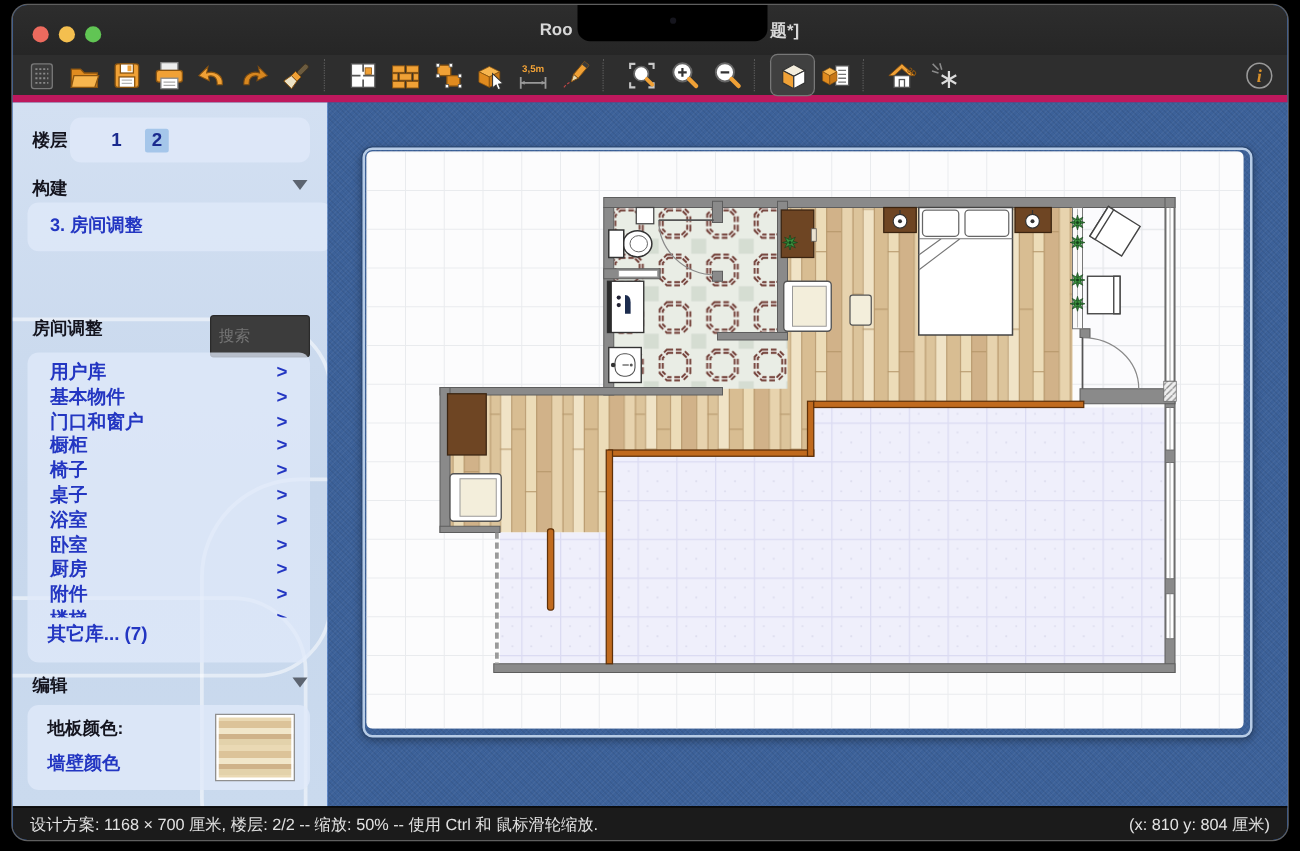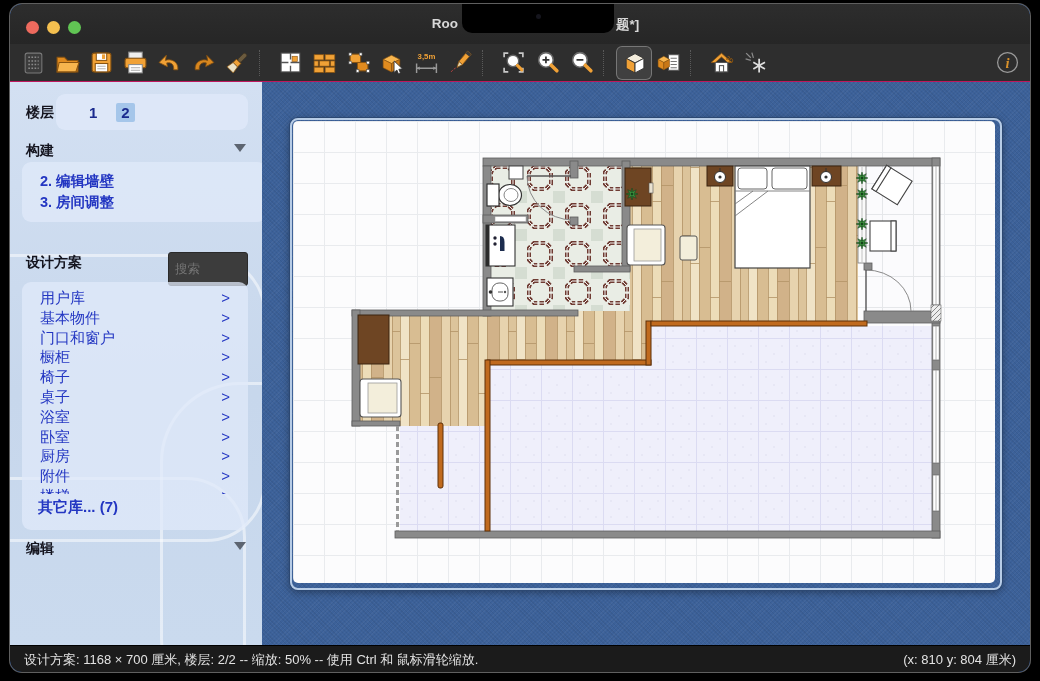--- a/index.html
+++ b/index.html
@@ -9,21 +9,21 @@
   
   .titlebar{position:absolute;left:0;top:0;width:100%;height:40px;background:linear-gradient(#2d2d2d,#262626);}
   .lights{position:absolute;left:16px;top:17px;display:flex;gap:8px;}
   .light{width:13px;height:13px;border-radius:50%;}
   .notch{position:absolute;left:452px;top:0;width:152px;height:29px;background:#000;border-radius:0 0 10px 10px;}
   .cam{position:absolute;left:50%;top:10px;width:5px;height:5px;margin-left:-2px;border-radius:50%;background:#15151d;}
   .title-l{position:absolute;right:572px;top:12px;font-size:13.5px;font-weight:bold;color:#d8d8d8;}
   .title-r{position:absolute;left:606px;top:12px;font-size:13.5px;font-weight:bold;color:#d8d8d8;}
   
   .toolbar{position:absolute;left:0;top:40px;width:100%;height:38px;background:#2e2e2e;
-    border-bottom:1px solid #be185d;display:flex;align-items:center;padding:0 6px;box-sizing:border-box;}
+    border-bottom:6px solid #be185d;display:flex;align-items:center;padding:0 6px;box-sizing:border-box;}
   .tb{width:34px;height:32px;display:flex;align-items:center;justify-content:center;border-radius:5px;flex:0 0 auto;}
   .tb svg{width:25px;height:25px;}
   .tb.selected{background:#404040;box-shadow:0 0 0 1px #777;}
   .sep{width:9px;height:26px;border-left:1px dotted #5a5a5a;margin:0 4px 0 5px;flex:0 0 auto;}
   .spacer{flex:1;}
   
   .sidebar{position:absolute;left:0;top:78px;width:252px;bottom:26px;overflow:hidden;
     background:linear-gradient(180deg,#d3e0f2 0%,#c7d7ec 55%,#cadaee 100%);}
   .curve{position:absolute;border:3px solid rgba(255,255,255,.5);border-radius:60px;}
   .grp{position:absolute;left:12px;width:226px;background:rgba(224,233,249,.75);border-radius:9px;}
@@ -34,21 +34,21 @@
   .floors-box{top:12px;left:46px;width:192px;height:36px;display:flex;align-items:center;gap:14px;padding-left:28px;box-sizing:border-box;}
   .floor-opt{font-size:15px;font-weight:bold;color:#1a2a8e;padding:1px 5px;border-radius:2px;cursor:default;}
   .floor-opt.sel{background:#a5c6ea;}
   .links{padding:9px 0 9px 18px;}
   .links div{font-size:14.5px;font-weight:600;color:#2336c2;line-height:21px;}
   .search{position:absolute;left:158px;top:170px;width:80px;height:19px;background:#3c3c3c;border:1px solid #2a2a2a;
     border-radius:3px;color:#9a9a9a;font-size:12.5px;padding:16px 6px;box-sizing:border-box;font-family:inherit;}
   .cat-box{top:200px;height:248px;padding-top:6px;box-sizing:border-box;}
   .cat-list{height:206px;overflow:hidden;}
   .cat-row{display:flex;justify-content:space-between;padding:0 18px 0 18px;height:19.8px;
-    font-size:15px;font-weight:400;color:#2336c2;line-height:19.8px;gap:18px;}
+    font-size:15px;font-weight:700;color:#2336c2;line-height:19.8px;gap:18px;}
   .cat-more{padding:4px 18px 0 16px;font-size:15px;font-weight:600;color:#2336c2;}
   .edit-box{top:482px;height:68px;}
   .edit-box .t1{position:absolute;left:16px;top:10px;font-size:14px;font-weight:600;color:#14141e;}
   .edit-box .t2{position:absolute;left:16px;top:37px;font-size:14.5px;font-weight:600;color:#2336c2;}
   .swatch{position:absolute;right:12px;top:7px;width:62px;height:52px;border:1px solid #909090;
     box-shadow:inset 0 0 0 2px #fff;
     background:repeating-linear-gradient(180deg,#ead9b4 0 5px,#dcc399 5px 10px,#f1e6ca 10px 15px,#cfb28a 15px 19px,#e3d2ab 19px 24px);}
   
   .canvas{position:absolute;left:252px;top:78px;right:0;bottom:26px;background:#3c6199;
     background-image:repeating-linear-gradient(45deg,rgba(0,0,0,.06) 0 1px,transparent 1px 3px),
@@ -277,25 +277,24 @@
     <span class="sb-label" style="left:16px;top:22px;">楼层</span>
     <div class="grp floors-box">
       <span class="floor-opt">1</span>
       <span class="floor-opt sel">2</span>
     </div>
 
     <span class="hdr" style="top:60px;">构建</span>
     <div class="tri" style="top:62px;"></div>
     <div class="grp links" style="top:80px;">
 
-        <div>2. 编辑墙壁</div>
         <div>3. 房间调整</div>
       </div>
 
-    <span class="sb-label" style="left:16px;top:172px;">设计方案</span>
+    <span class="sb-label" style="left:16px;top:172px;">房间调整</span>
     <input class="search" placeholder="搜索" style="">
 
     <div class="grp cat-box">
       <div class="cat-list">
 
           <div class="cat-row">
             <span>用户库</span>
             <span>&gt;</span>
           </div>
 
@@ -347,20 +346,25 @@
           <div class="cat-row">
             <span>楼梯</span>
             <span>&gt;</span>
           </div>
         </div>
       <div class="cat-more">其它库... (7)</div>
     </div>
 
     <span class="hdr" style="top:458px;">编辑</span>
     <div class="tri" style="top:460px;"></div>
+    <div class="grp edit-box">
+      <span class="t1">地板颜色:</span>
+      <span class="t2">墙壁颜色</span>
+      <div class="swatch"></div>
+    </div>
   </div>
 
   <div class="canvas">
     <div class="frame">
       <div class="page">
         <svg width="702" height="462" viewBox="0 0 702 462">
           <defs>
             <pattern id="wood" width="58" height="96" patternUnits="userSpaceOnUse">
               <rect width="58" height="96" fill="#e2cda4"></rect>
               <rect x="0" width="11" height="96" fill="#d8bd92"></rect>

